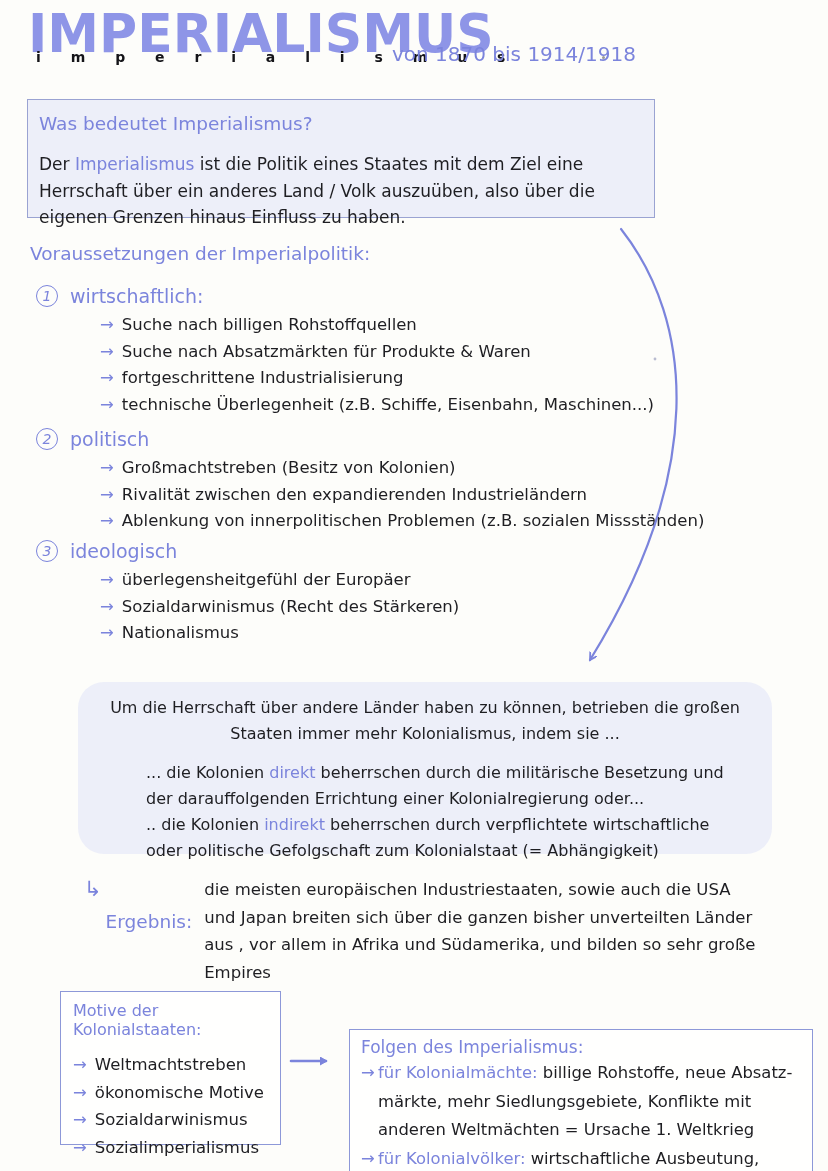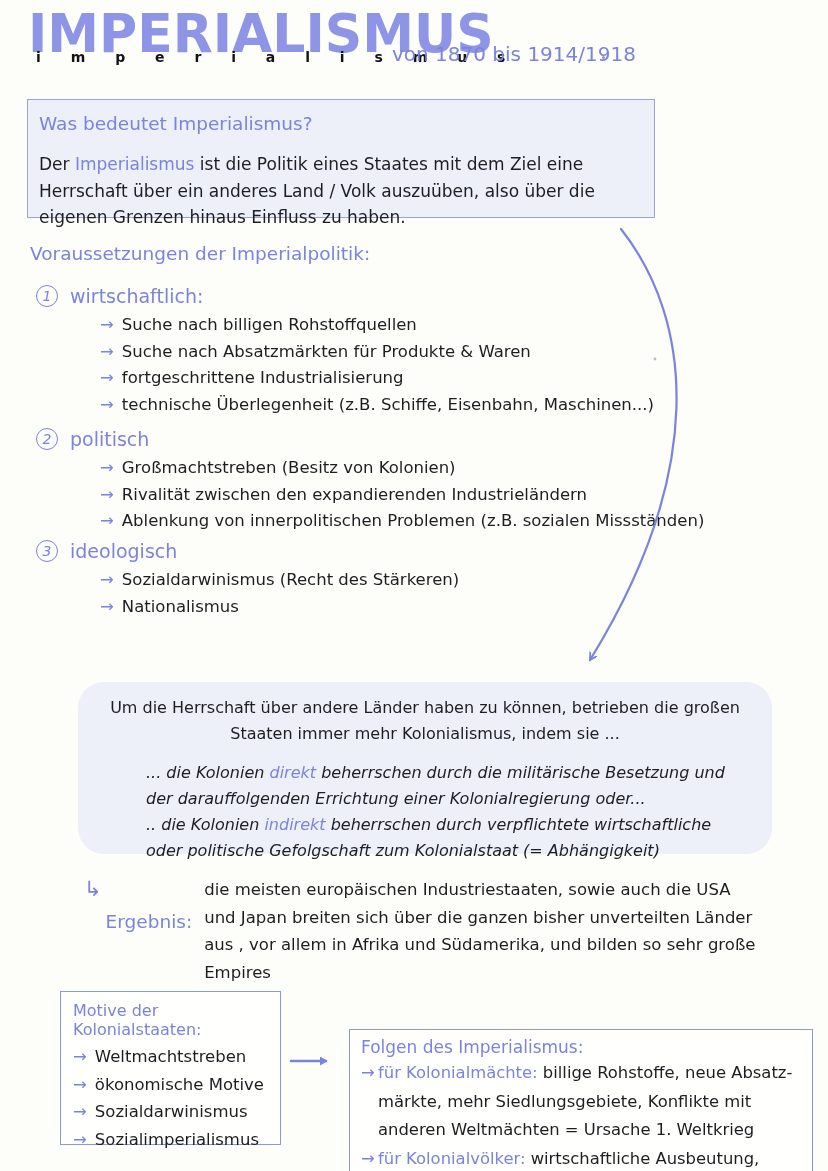--- a/index.html
+++ b/index.html
@@ -59,36 +59,36 @@
   
   .svg-overlay { left:0; top:0; width:828px; height:1171px; pointer-events:none; }
 
   
   .colonial-box {
     left:78px; top:682px; width:694px; height:172px;
     background:#edeff9; padding:13px 8px 8px 8px;
     font-size:16px; line-height:26px;border-radius:26px;
   }
   .colonial-intro { text-align:center; }
-  .colonial-points { margin-top:13px; margin-left:60px; margin-right:16px;font-style:italic; }
+  .colonial-points { margin-top:13px; margin-left:60px; margin-right:16px; }
   .colonial-points .point { margin:0; }
 
   
   .result-block { left:84px; top:876px; width:680px; display:flex; align-items:flex-start; }
   .result-arrow { font-size:21px; color:#7b84dc; line-height:26px; margin-right:4px; }
   .result-label { font-size:18.5px; color:#7b84dc; white-space:nowrap; margin-right:12px; line-height:27px;margin-top:32px; }
   .result-text { flex:1; font-size:16.5px; line-height:27.5px; }
 
   
   .motives-box {
     left:60px; top:991px; width:221px; height:154px;
     background:#fffffe; border:1.5px solid #8d98d8;
     padding:9px 6px 6px 12px;
   }
-  .motives-heading { font-size:16px; color:#7b84dc; margin-bottom:4px; }
+  .motives-heading { font-size:16px; color:#7b84dc; margin-bottom:12px; }
   .motives-box ul { list-style:none; margin:0; padding:0; }
   .motives-box li { font-size:16.5px; line-height:27.5px; }
 
   .consequences-box {
     left:349px; top:1029px; width:464px; height:179px;
     background:#fffffe; border:1.5px solid #8d98d8;
     padding:7px 8px 6px 11px;
   }
   .conseq-heading { font-size:17px; color:#7b84dc; margin-bottom:2px; }
   .consequences-box ul { list-style:none; margin:0; padding:0; }
@@ -138,20 +138,21 @@
     <li><span class="arrow-glyph">→</span><span>Ablenkung von innerpolitischen Problemen (z.B. sozialen Missständen)</span></li>
   </ul>
 </div>
 
 <div class="abs group g3">
   <div class="group-head">
     <span class="circle-num">3</span>
     <span class="group-title">ideologisch</span>
   </div>
   <ul>
+    <li><span class="arrow-glyph">→</span><span>überlegensheitgefühl der Europäer</span></li>
     <li><span class="arrow-glyph">→</span><span>Sozialdarwinismus (Recht des Stärkeren)</span></li>
     <li><span class="arrow-glyph">→</span><span>Nationalismus</span></li>
   </ul>
 </div>
 
 <svg class="abs svg-overlay" viewBox="0 0 828 1171" xmlns="http://www.w3.org/2000/svg">
   <defs>
     <marker id="ah" markerWidth="12" markerHeight="12" refX="7" refY="4" orient="auto" markerUnits="userSpaceOnUse">
       <path d="M0,0 L7,4 L0,8" fill="none" stroke="#7b84dc" stroke-width="1.8" stroke-linecap="round"></path>
     </marker>

